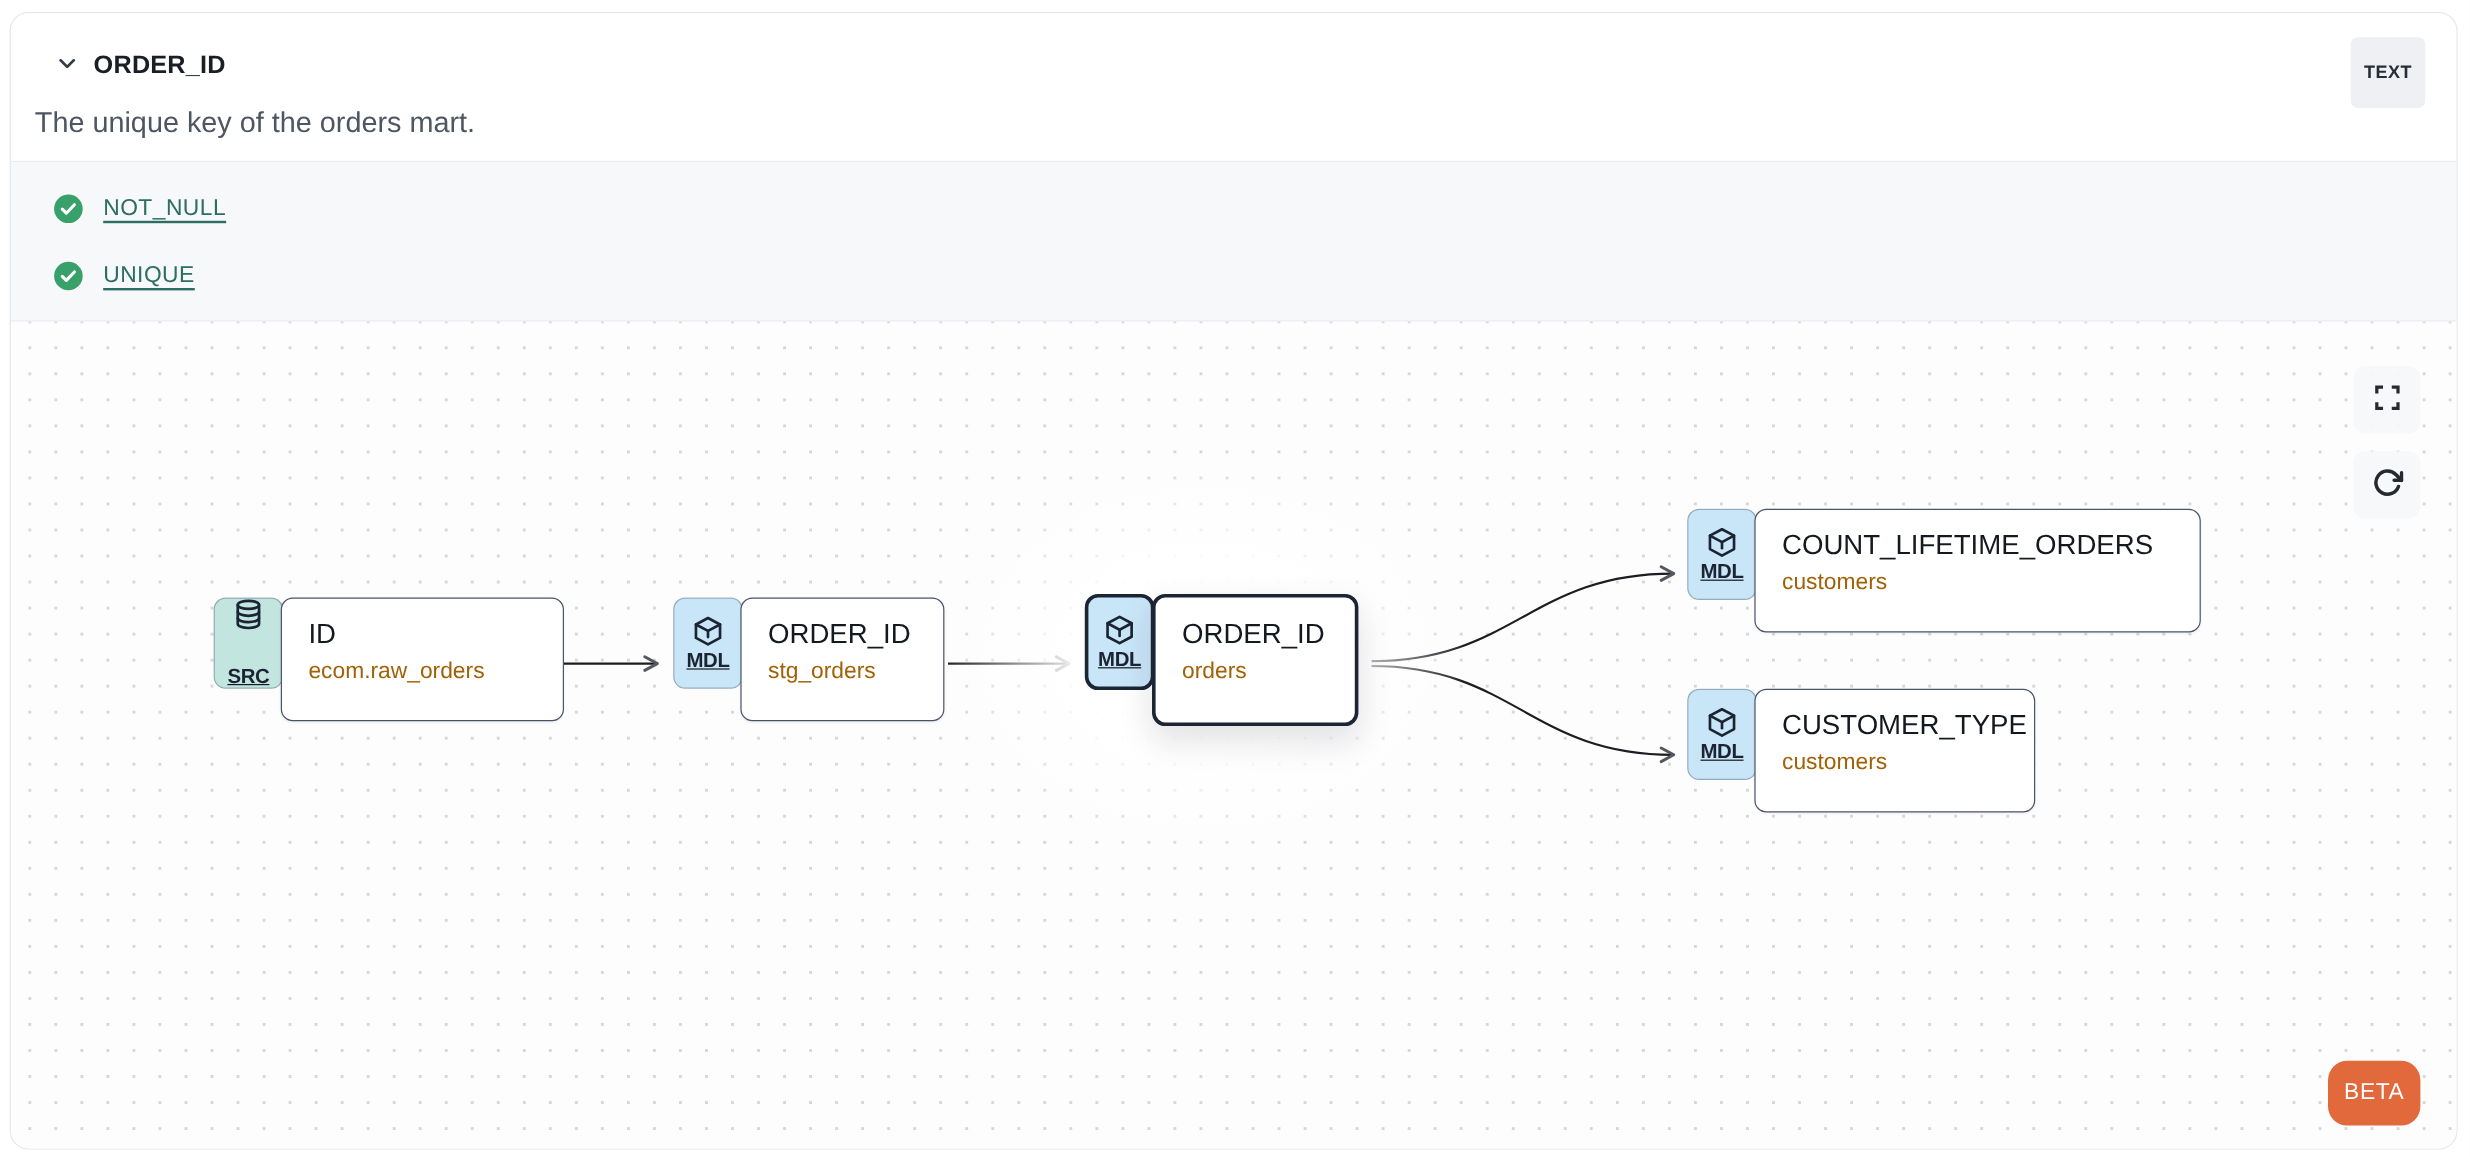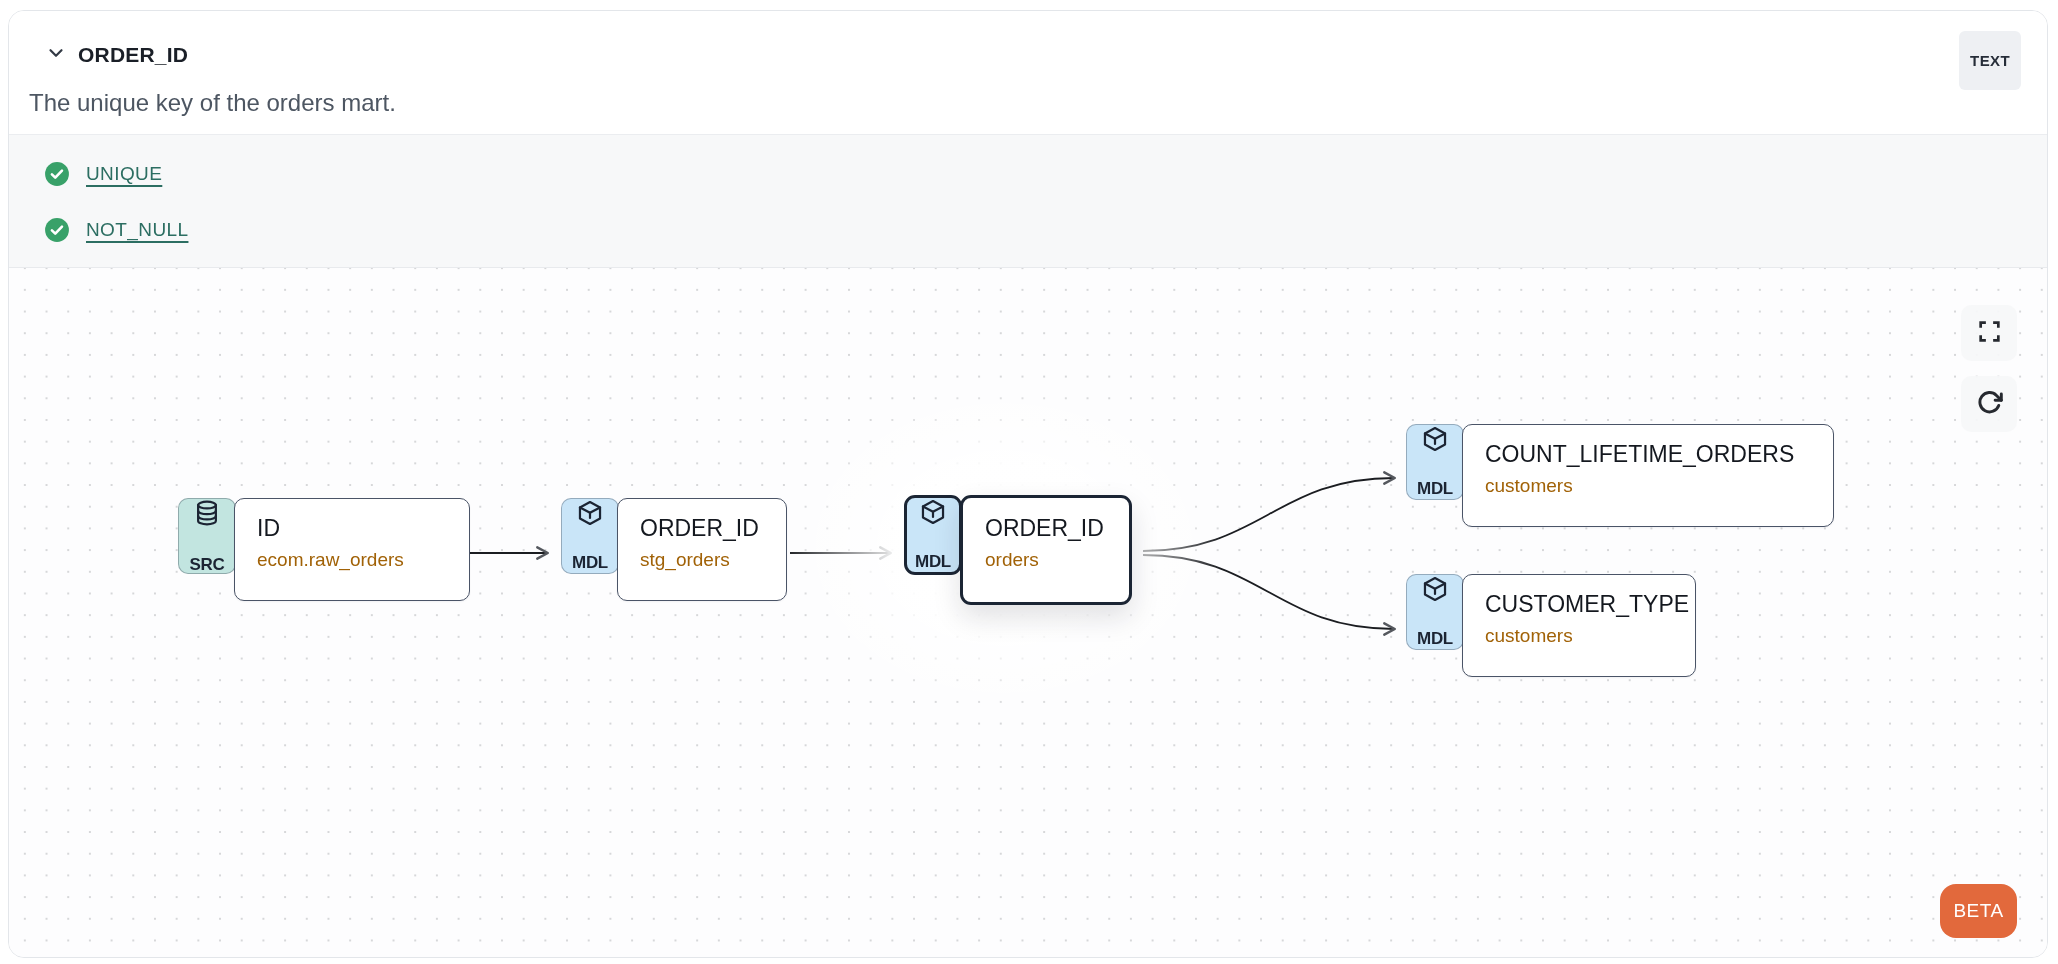--- a/index.html
+++ b/index.html
@@ -84,23 +84,23 @@
     background: radial-gradient(ellipse at center, rgba(255,255,255,0.97) 0%, rgba(255,255,255,0.92) 35%, rgba(255,255,255,0) 72%);
     pointer-events: none;
   }
 
   
   .node { position: absolute; display: flex; align-items: flex-start; cursor: pointer; }
   .node-badge {
     width: 58px; height: 76px; flex: 0 0 58px;
     border-radius: 10px;
     border: 1px solid rgba(27, 37, 52, 0.30);
-    display: flex; flex-direction: column; align-items: center; justify-content: space-between;
+    display: flex; flex-direction: column; align-items: center; justify-content: center;
     gap: 1px;
-    position: relative; z-index: 1;
+    position: relative; z-index: 1; text-decoration: underline;
   }
   .node-badge.src { background: #c2e5e0; gap: 28px; }
   .node-badge.mdl { background: #c9e5f8; }
   .badge-icon svg { width: 28px; height: 28px; display: block; stroke: #1b2433; fill: none; stroke-width: 1.9; stroke-linecap: round; stroke-linejoin: round; }
   .badge-label { font-size: 17px; font-weight: 600; color: #1b2433; letter-spacing: -0.3px; }
   .node-card {
     margin-left: -2px;
     background: #ffffff;
     border: 1.4px solid #4a5467;
     border-radius: 10px;
@@ -156,30 +156,30 @@
   </div>
 
   <div class="tests-section">
     <div class="test-row">
       <span class="test-check">
         <svg viewBox="0 0 24 24">
             <circle cx="12" cy="12" r="11" fill="#38a169"></circle>
             <path d="M7.3 12.3l3.1 3.1 6.2-6.5" stroke="#ffffff" stroke-width="2.4" fill="none" stroke-linecap="round" stroke-linejoin="round"></path>
           </svg>
       </span>
-      <a class="test-link">UNIQUE</a>
+      <a class="test-link">NOT_NULL</a>
     </div>
     <div class="test-row">
       <span class="test-check">
         <svg viewBox="0 0 24 24">
             <circle cx="12" cy="12" r="11" fill="#38a169"></circle>
             <path d="M7.3 12.3l3.1 3.1 6.2-6.5" stroke="#ffffff" stroke-width="2.4" fill="none" stroke-linecap="round" stroke-linejoin="round"></path>
           </svg>
       </span>
-      <a class="test-link">NOT_NULL</a>
+      <a class="test-link">UNIQUE</a>
     </div>
   </div>
 
   <div class="canvas">
 
     <svg class="edges-svg" viewBox="0 0 2040 691">
       <defs>
         <marker id="arrowhead" viewBox="0 0 10 10" refX="7.5" refY="5" markerWidth="9" markerHeight="9" orient="auto">
           <path d="M1.5 1.5 L8 5 L1.5 8.5" fill="none" stroke="#55585e" stroke-width="1.5" stroke-linecap="round" stroke-linejoin="round"></path>
         </marker>

